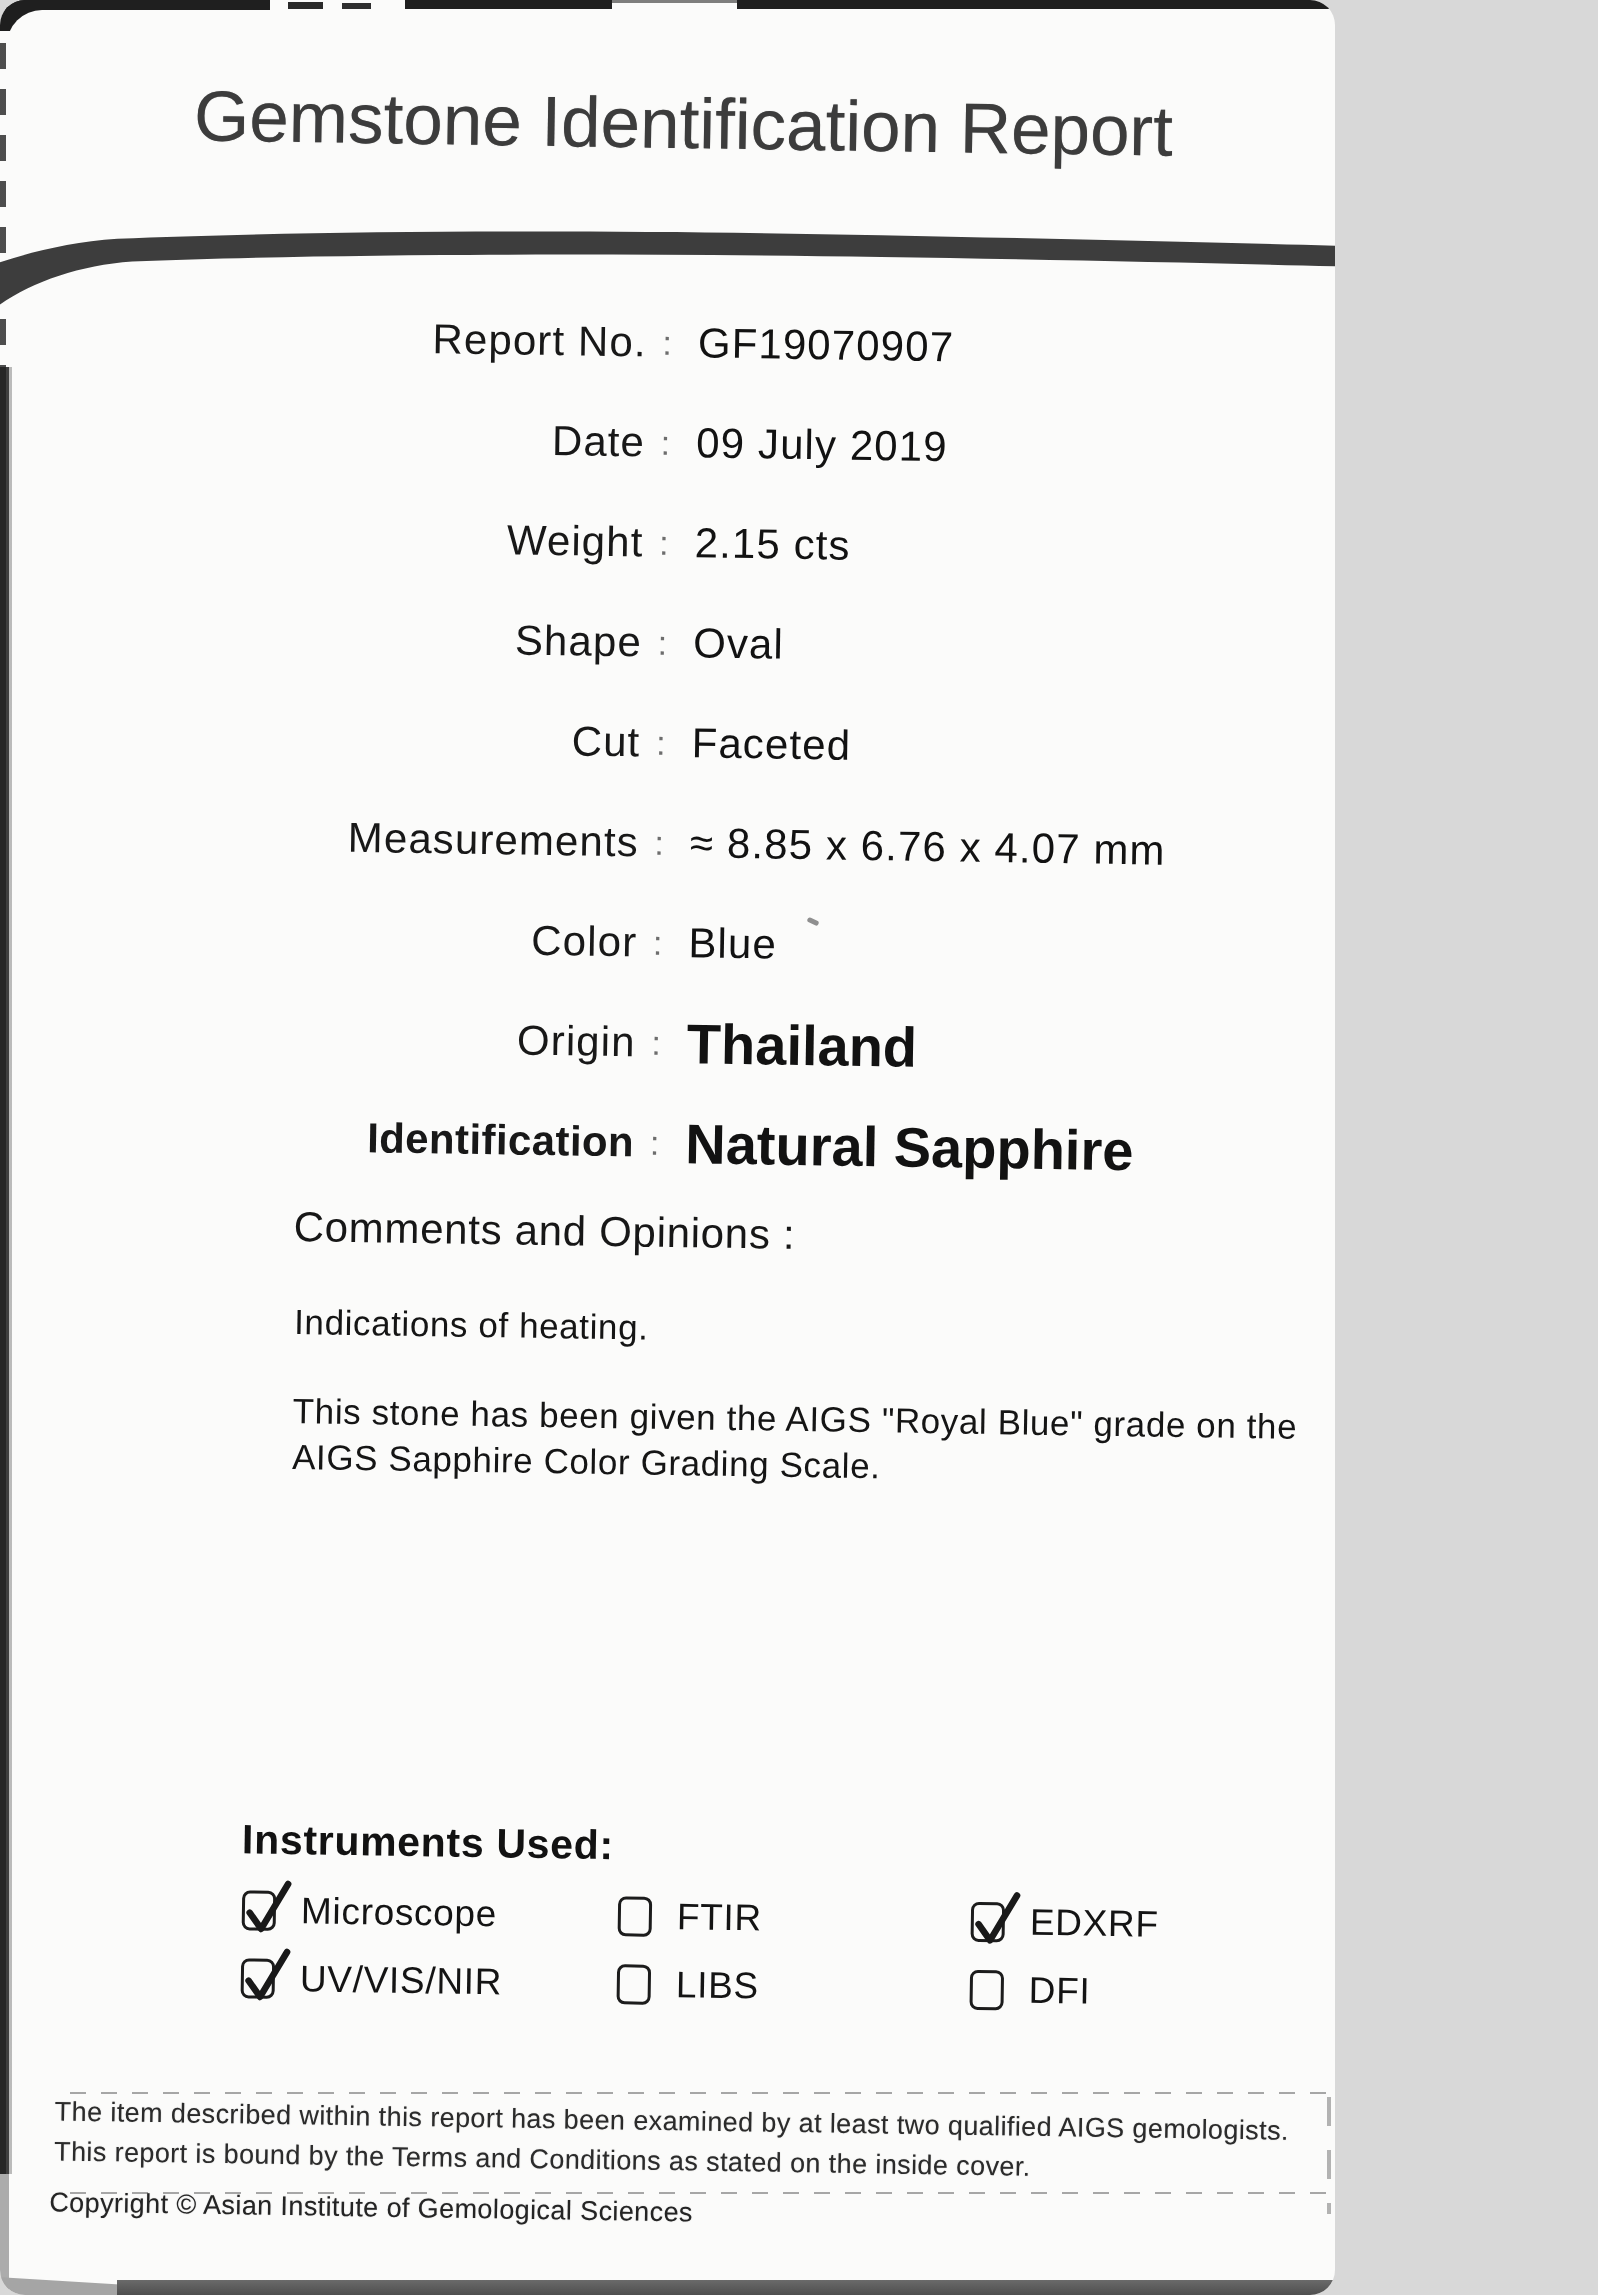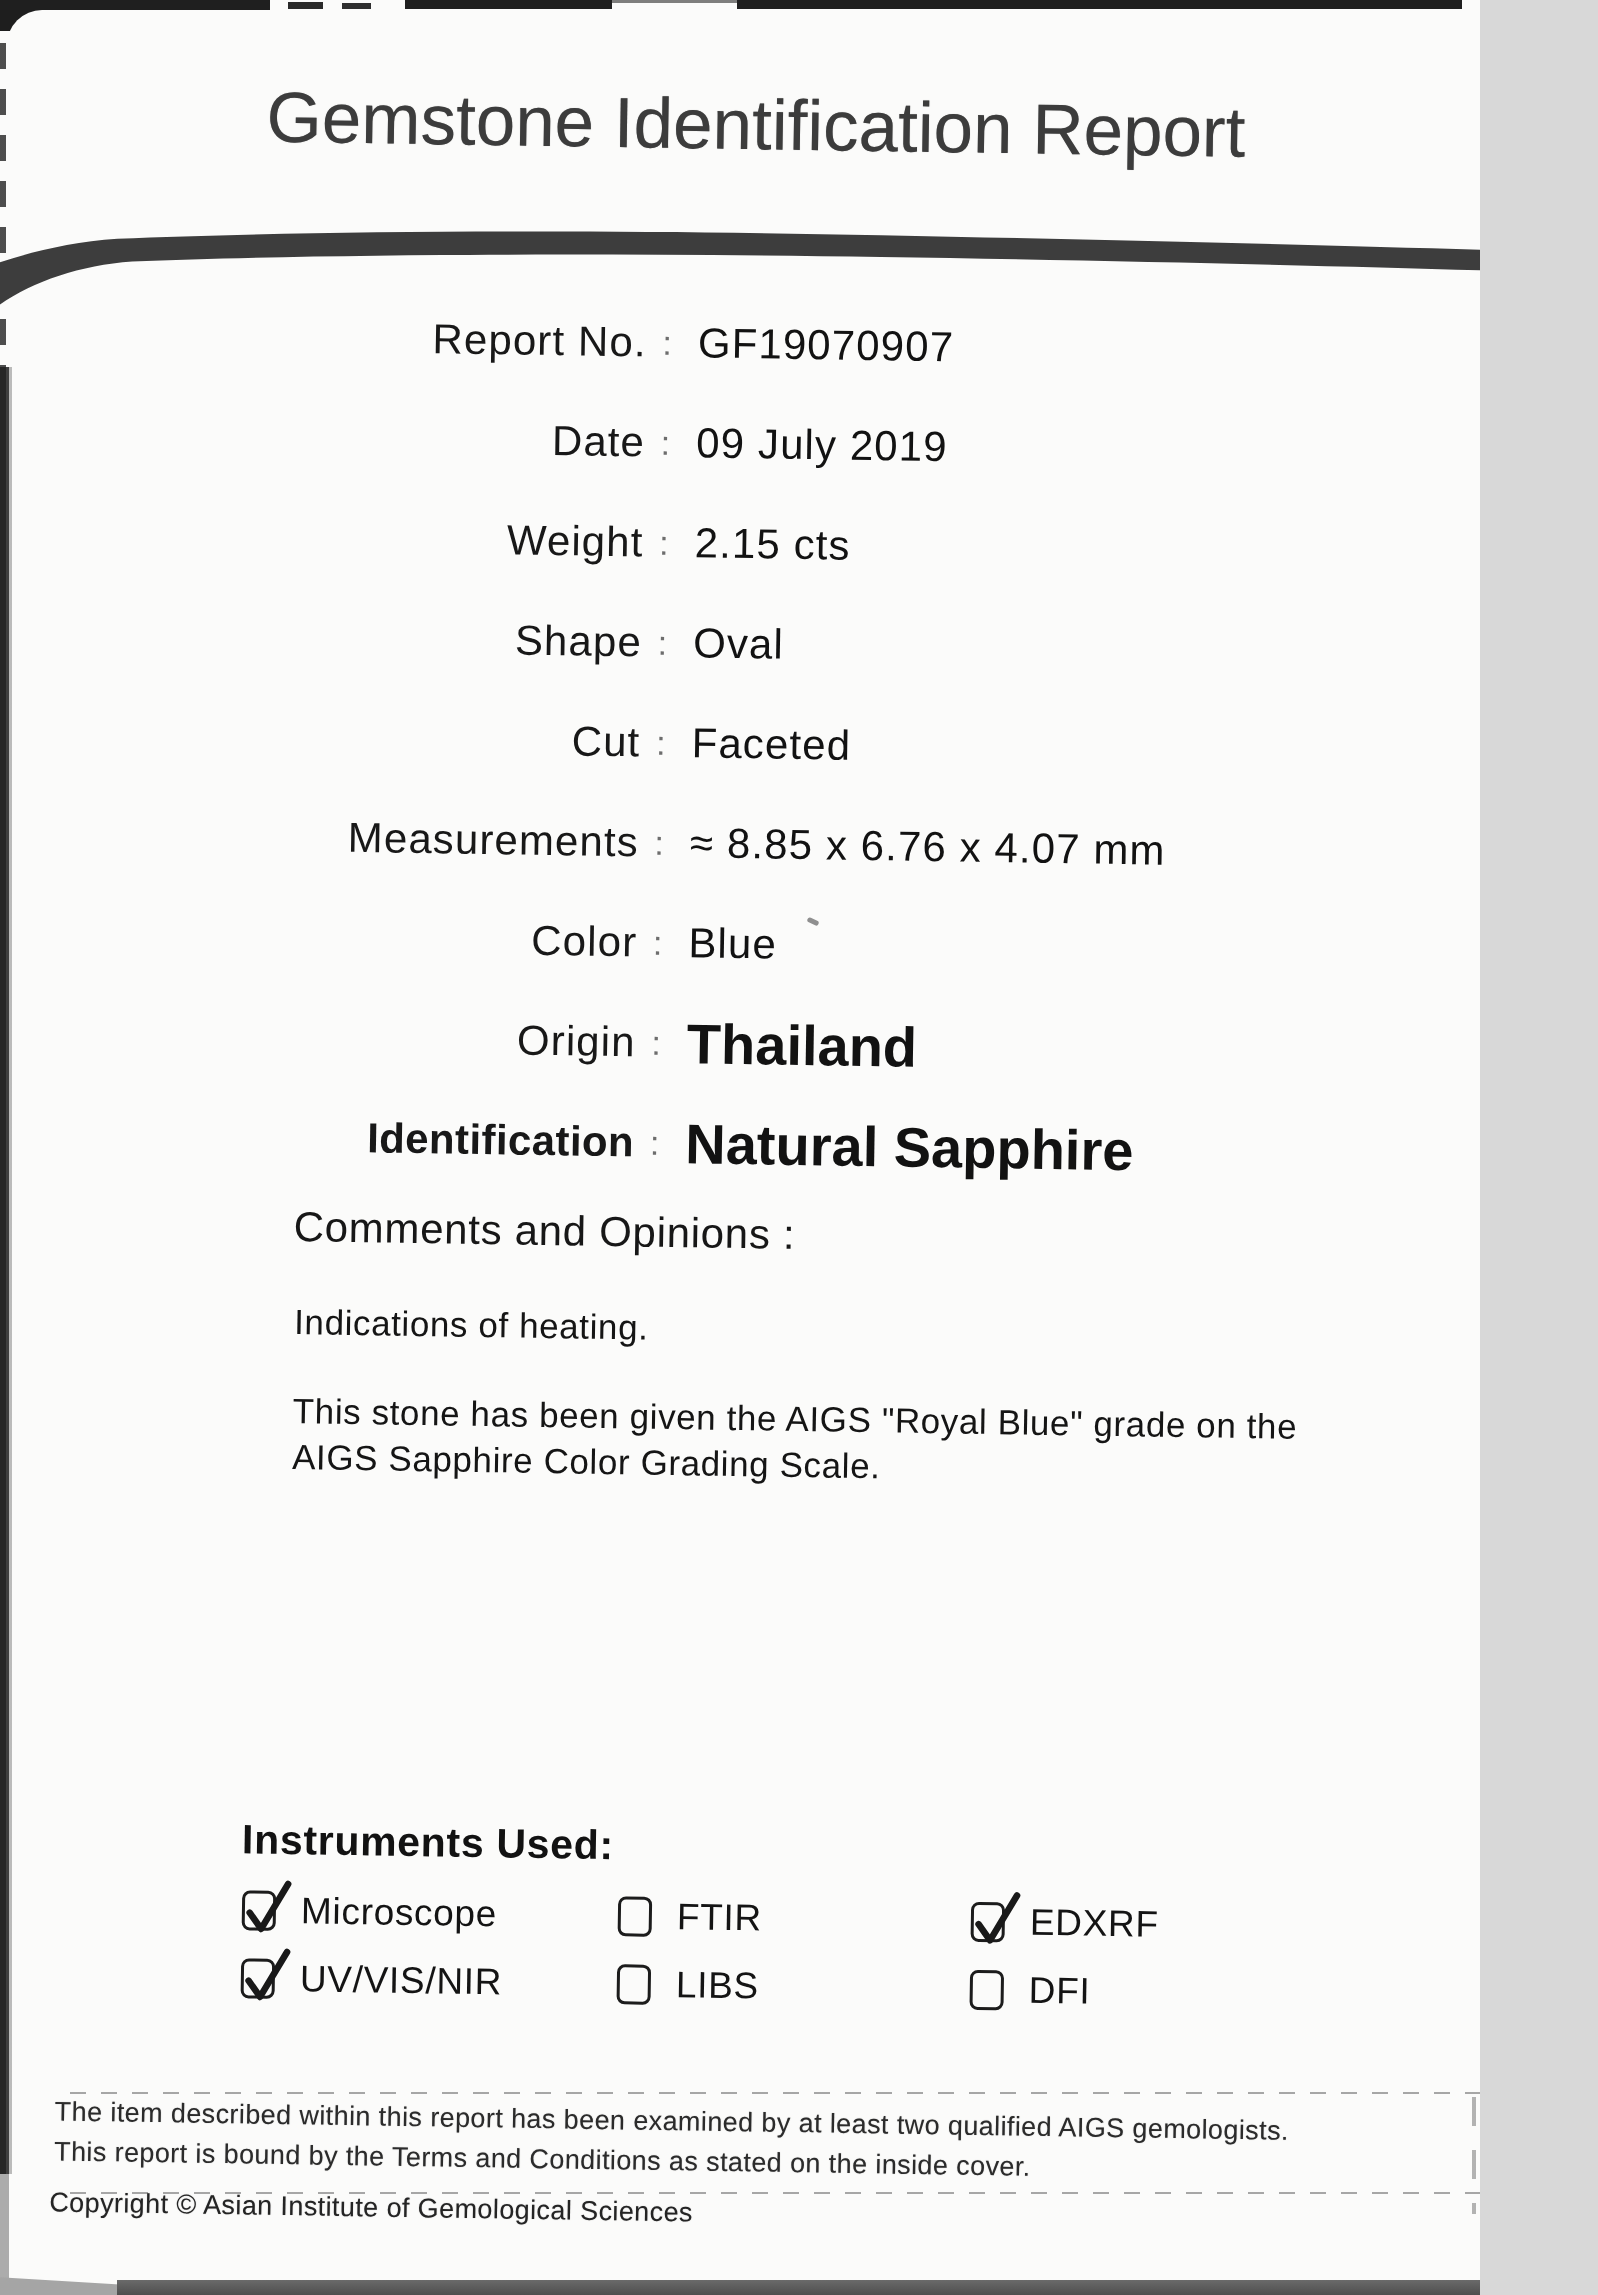--- a/index.html
+++ b/index.html
@@ -1,20 +1,21 @@
 <!DOCTYPE html>
 <html style="font-size:11.7px"><head>
 <meta charset="utf-8">
 <style>
   html,body{margin:0;padding:0;background:#d8d8d8;}
   .page{
-    position:relative; width:1480px; height:2295px;
+    position:relative; width:1335px; height:2295px;
     background:#fbfbfa; overflow:hidden;
     font-family:"Liberation Sans","DejaVu Sans",sans-serif;
     color:#161616;
+    border-radius:25px;
   }
   
   .corner-black{position:absolute;left:0;top:0;width:117px;height:31px;background:#1e1e1e;}
   .corner-carve{position:absolute;left:7.3px;top:9.5px;width:220px;height:66px;background:#fbfbfa;border-top-left-radius:35px;}
   .band-a{position:absolute;left:0;top:0;width:270px;height:10.3px;background:#1f1f1f;}
   .band-dash1{position:absolute;left:288px;top:2.2px;width:35px;height:6.6px;background:#2a2a2a;}
   .band-dash2{position:absolute;left:342px;top:2.9px;width:29px;height:5.9px;background:#2f2f2f;}
   .band-b{position:absolute;left:405px;top:0;width:207px;height:8.8px;background:#1f1f1f;}
   .band-thin{position:absolute;left:612px;top:0;width:125px;height:2.9px;background:#3a3a3a;opacity:.65;}
   .band-c{position:absolute;left:737px;top:0;width:725px;height:8.8px;background:#1f1f1f;}

